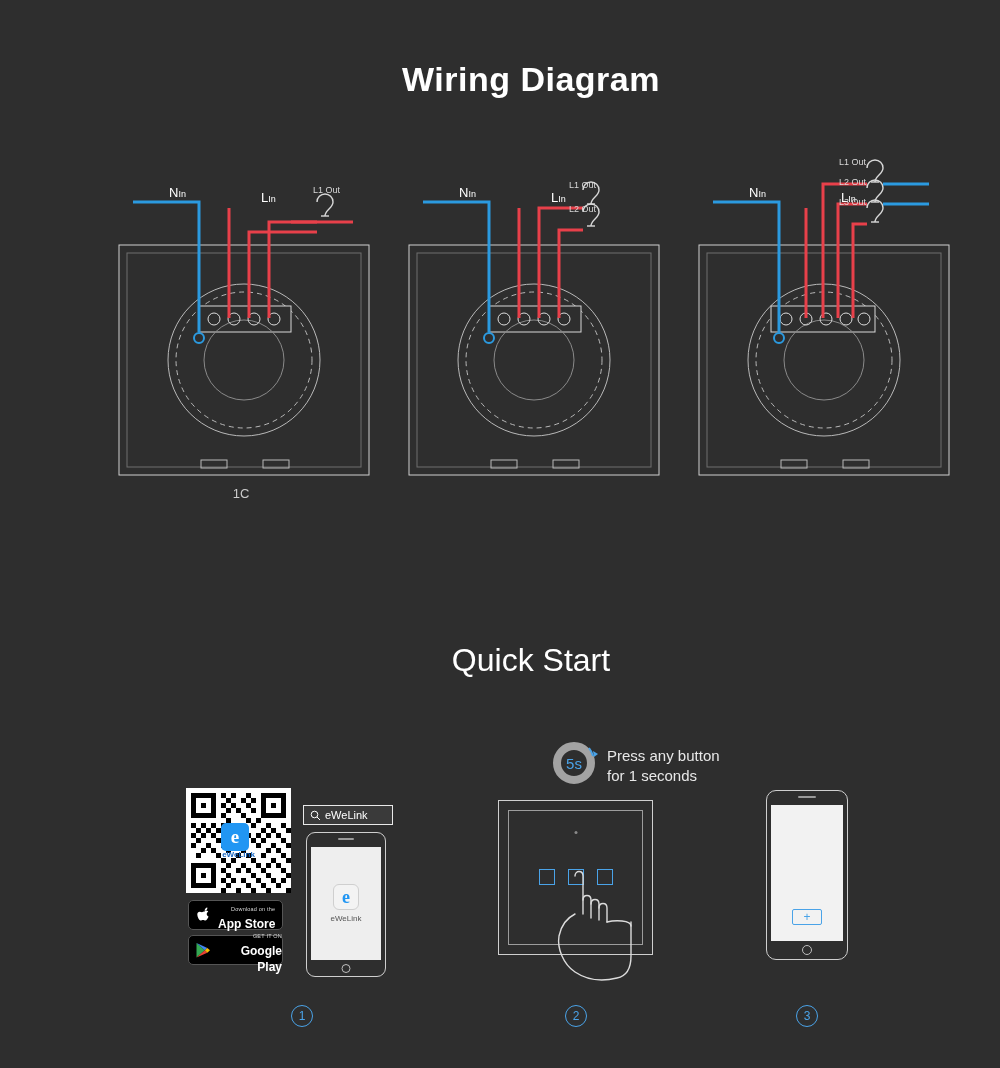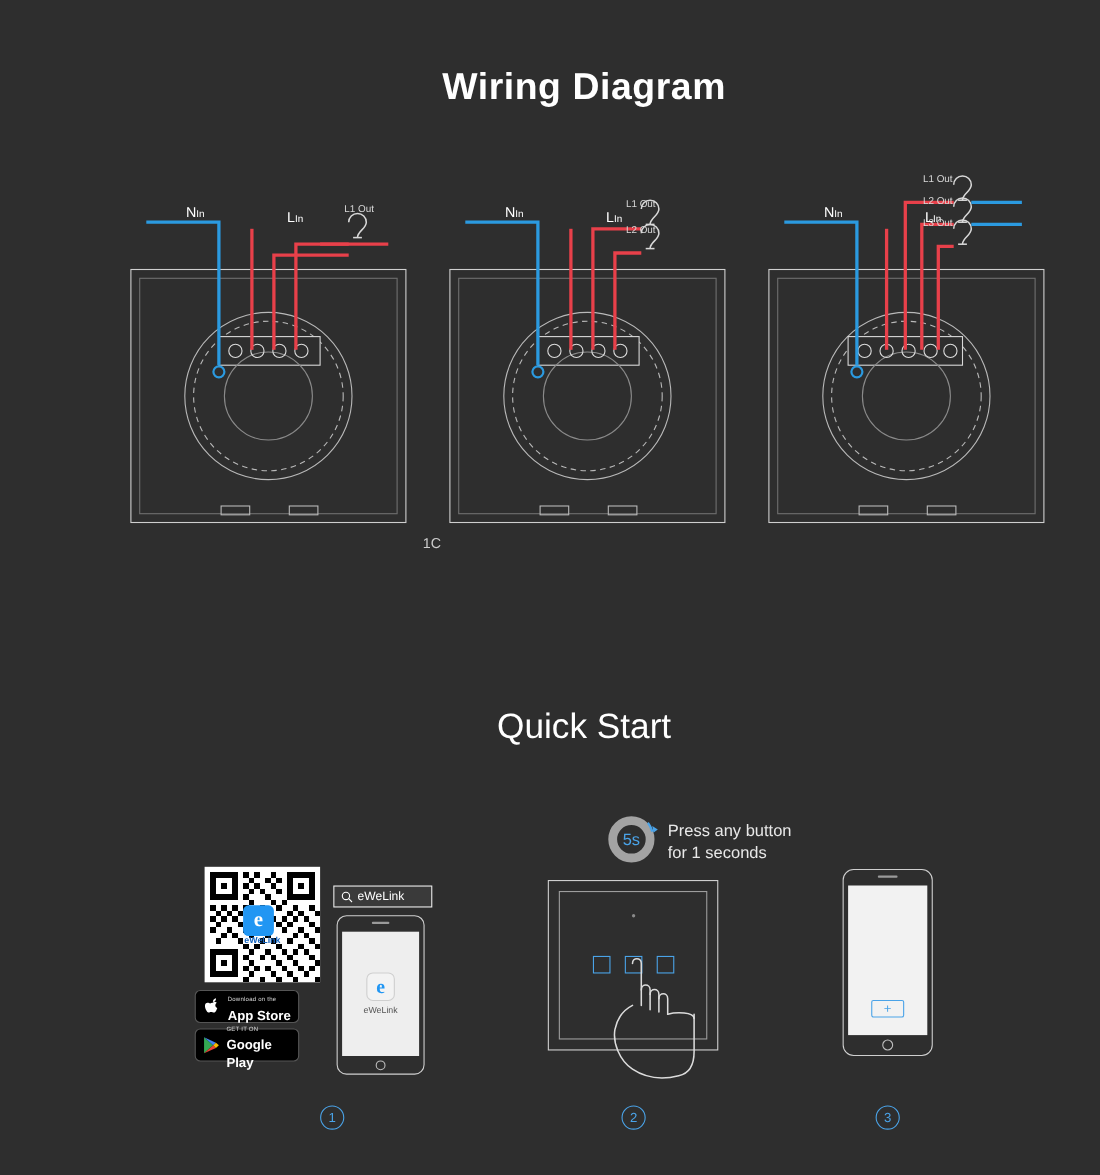--- a/index.html
+++ b/index.html
@@ -37,21 +37,21 @@
   .diagrams {
     position: absolute; left: 0; top: 150px; width: 1000px; height: 370px;
   }
   .diagram { position: absolute; top: 0; width: 320px; height: 370px; }
   .d1 { left: 50px; }
   .d2 { left: 340px; }
   .d3 { left: 630px; }
 
   .dlabel {
     position: absolute; top: 336px; width: 100%;
-    text-align: right; color: #cccccc; font-size: 13px;
+    text-align: center; color: #cccccc; font-size: 13px;
   }
 
   .qs { position: absolute; left: 0; top: 720px; width: 1000px; height: 330px; }
 
   .step-num {
     position: absolute;
     width: 22px; height: 22px;
     border: 1px solid #4aa3e8;
     border-radius: 50%;
     color: #4aa3e8;
@@ -68,23 +68,23 @@
     color: #fff; font-size: 19px; font-weight: bold;
     display: flex; align-items: center; justify-content: center;
     font-family: "Liberation Serif", serif;
   }
   .qr-caption {
     position: absolute; left: 155px; top: 130px; width: 105px;
     text-align: center; color: #1565c0; font-size: 8px; font-weight: bold;
   }
 
   .store {
-    position: absolute; left: 146px; width: 95px; height: 30px;
+    position: absolute; left: 157px; width: 95px; height: 30px;
     background: #000; border-radius: 5px; border: 1px solid #555;
-    display: flex; align-items: center; padding-left: 5px;
+    display: flex; align-items: center; padding-left: 5px; text-align: right;
   }
   .store.appstore { top: 180px; }
   .store.googleplay { top: 215px; }
   .store .glyph { width: 20px; height: 22px; display:flex; align-items:center; justify-content:center; color:#fff; }
   .store .txt { margin-left: 4px; line-height: 1.05; }
   .store .small { color: #d8d8d8; font-size: 5.5px; letter-spacing: 0.2px; }
   .store .big { color: #ffffff; font-size: 12px; font-weight: bold; }
 
   
   .ewelink-search {

